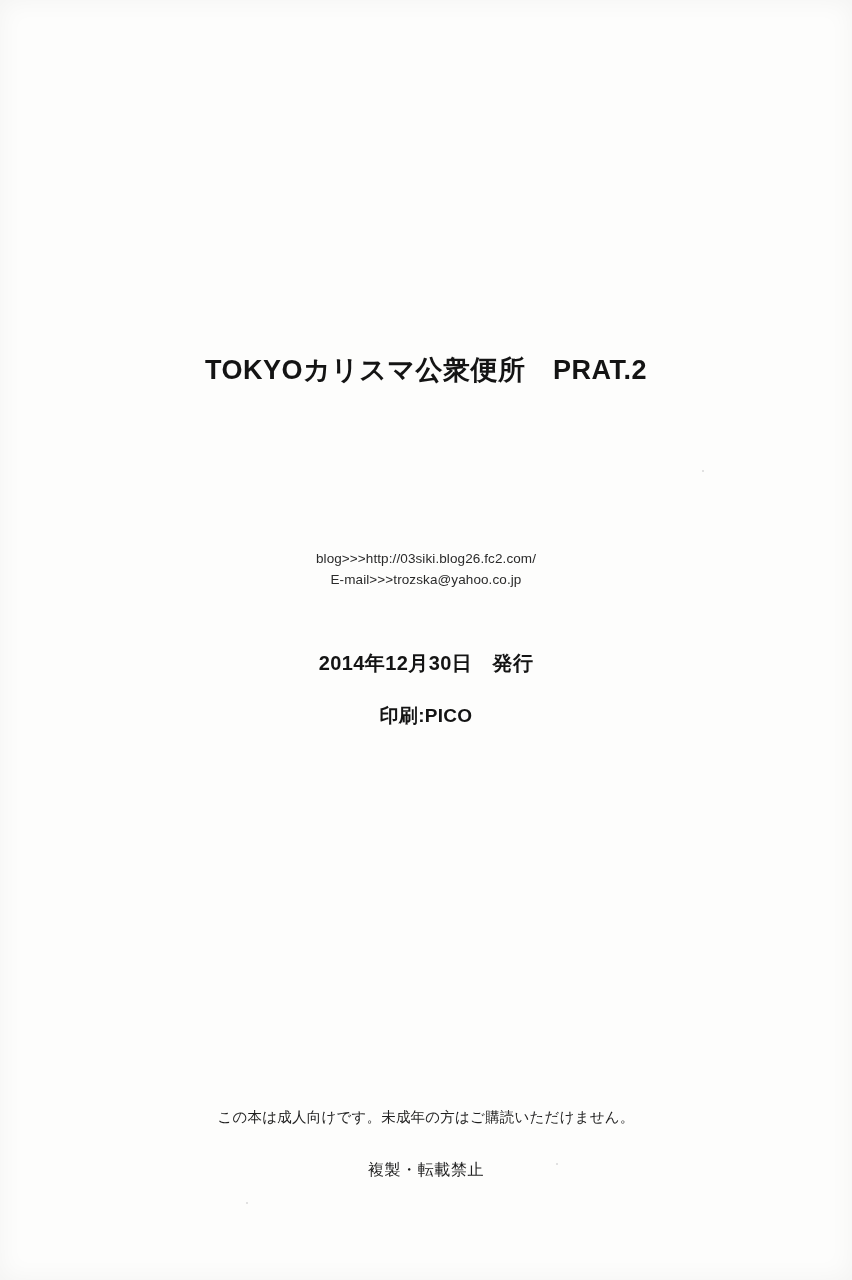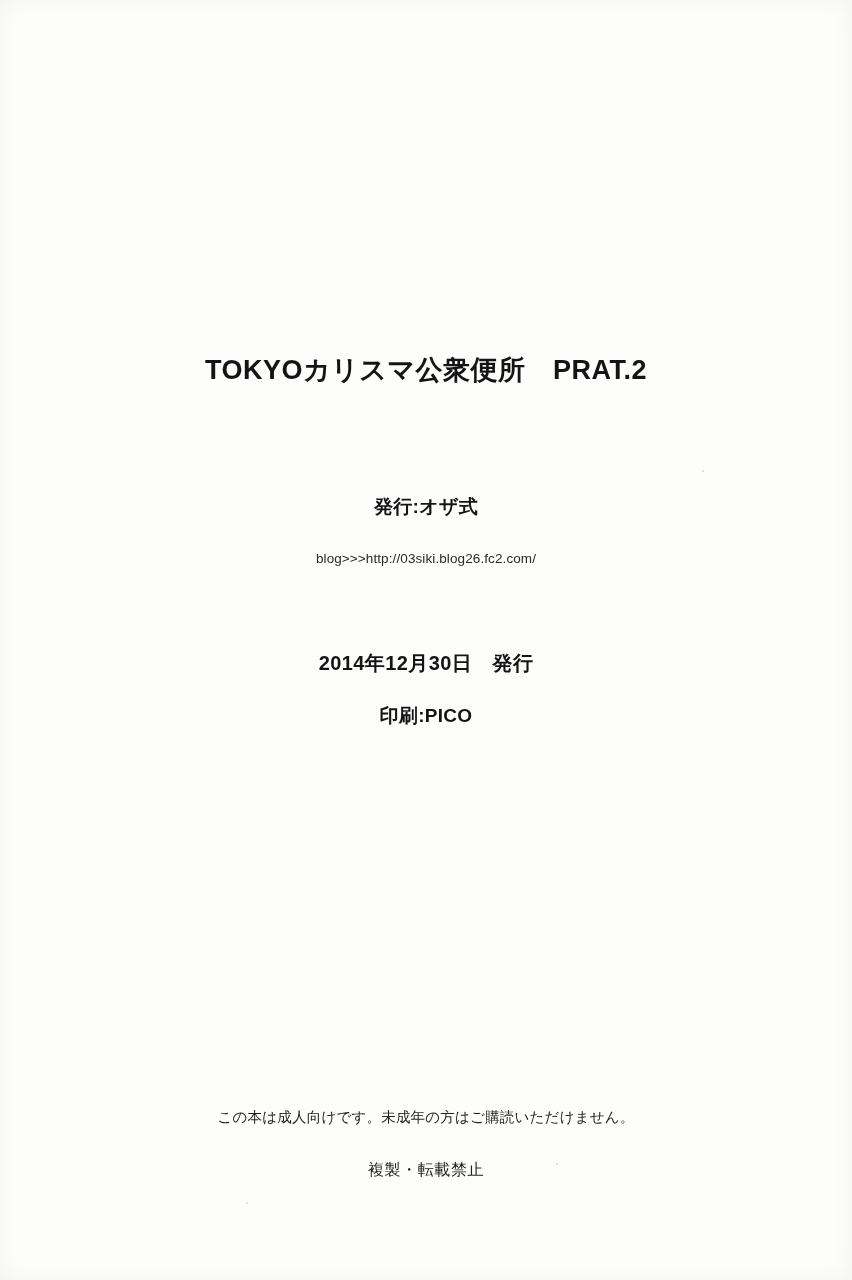--- a/index.html
+++ b/index.html
@@ -104,24 +104,24 @@
     opacity: 0.8;
   }
 </style>
 </head>
 <body>
 
 <div id="page">
 
   <div class="colophon title">TOKYOカリスマ公衆便所　PRAT.2</div>
 
-  <div class="colophon publisher">発行:オザ式</div>
 
   <div class="colophon contacts">
     <div>blog&gt;&gt;&gt;http://03siki.blog26.fc2.com/</div>
+    <div>E-mail&gt;&gt;&gt;trozska@yahoo.co.jp</div>
   </div>
 
   <div class="colophon date">2014年12月30日　発行</div>
 
   <div class="colophon printer">印刷:PICO</div>
 
   <div class="colophon notice-copy">複製・転載禁止</div>
 
   <div class="colophon notice-adult">この本は成人向けです。未成年の方はご購読いただけません。</div>
 

